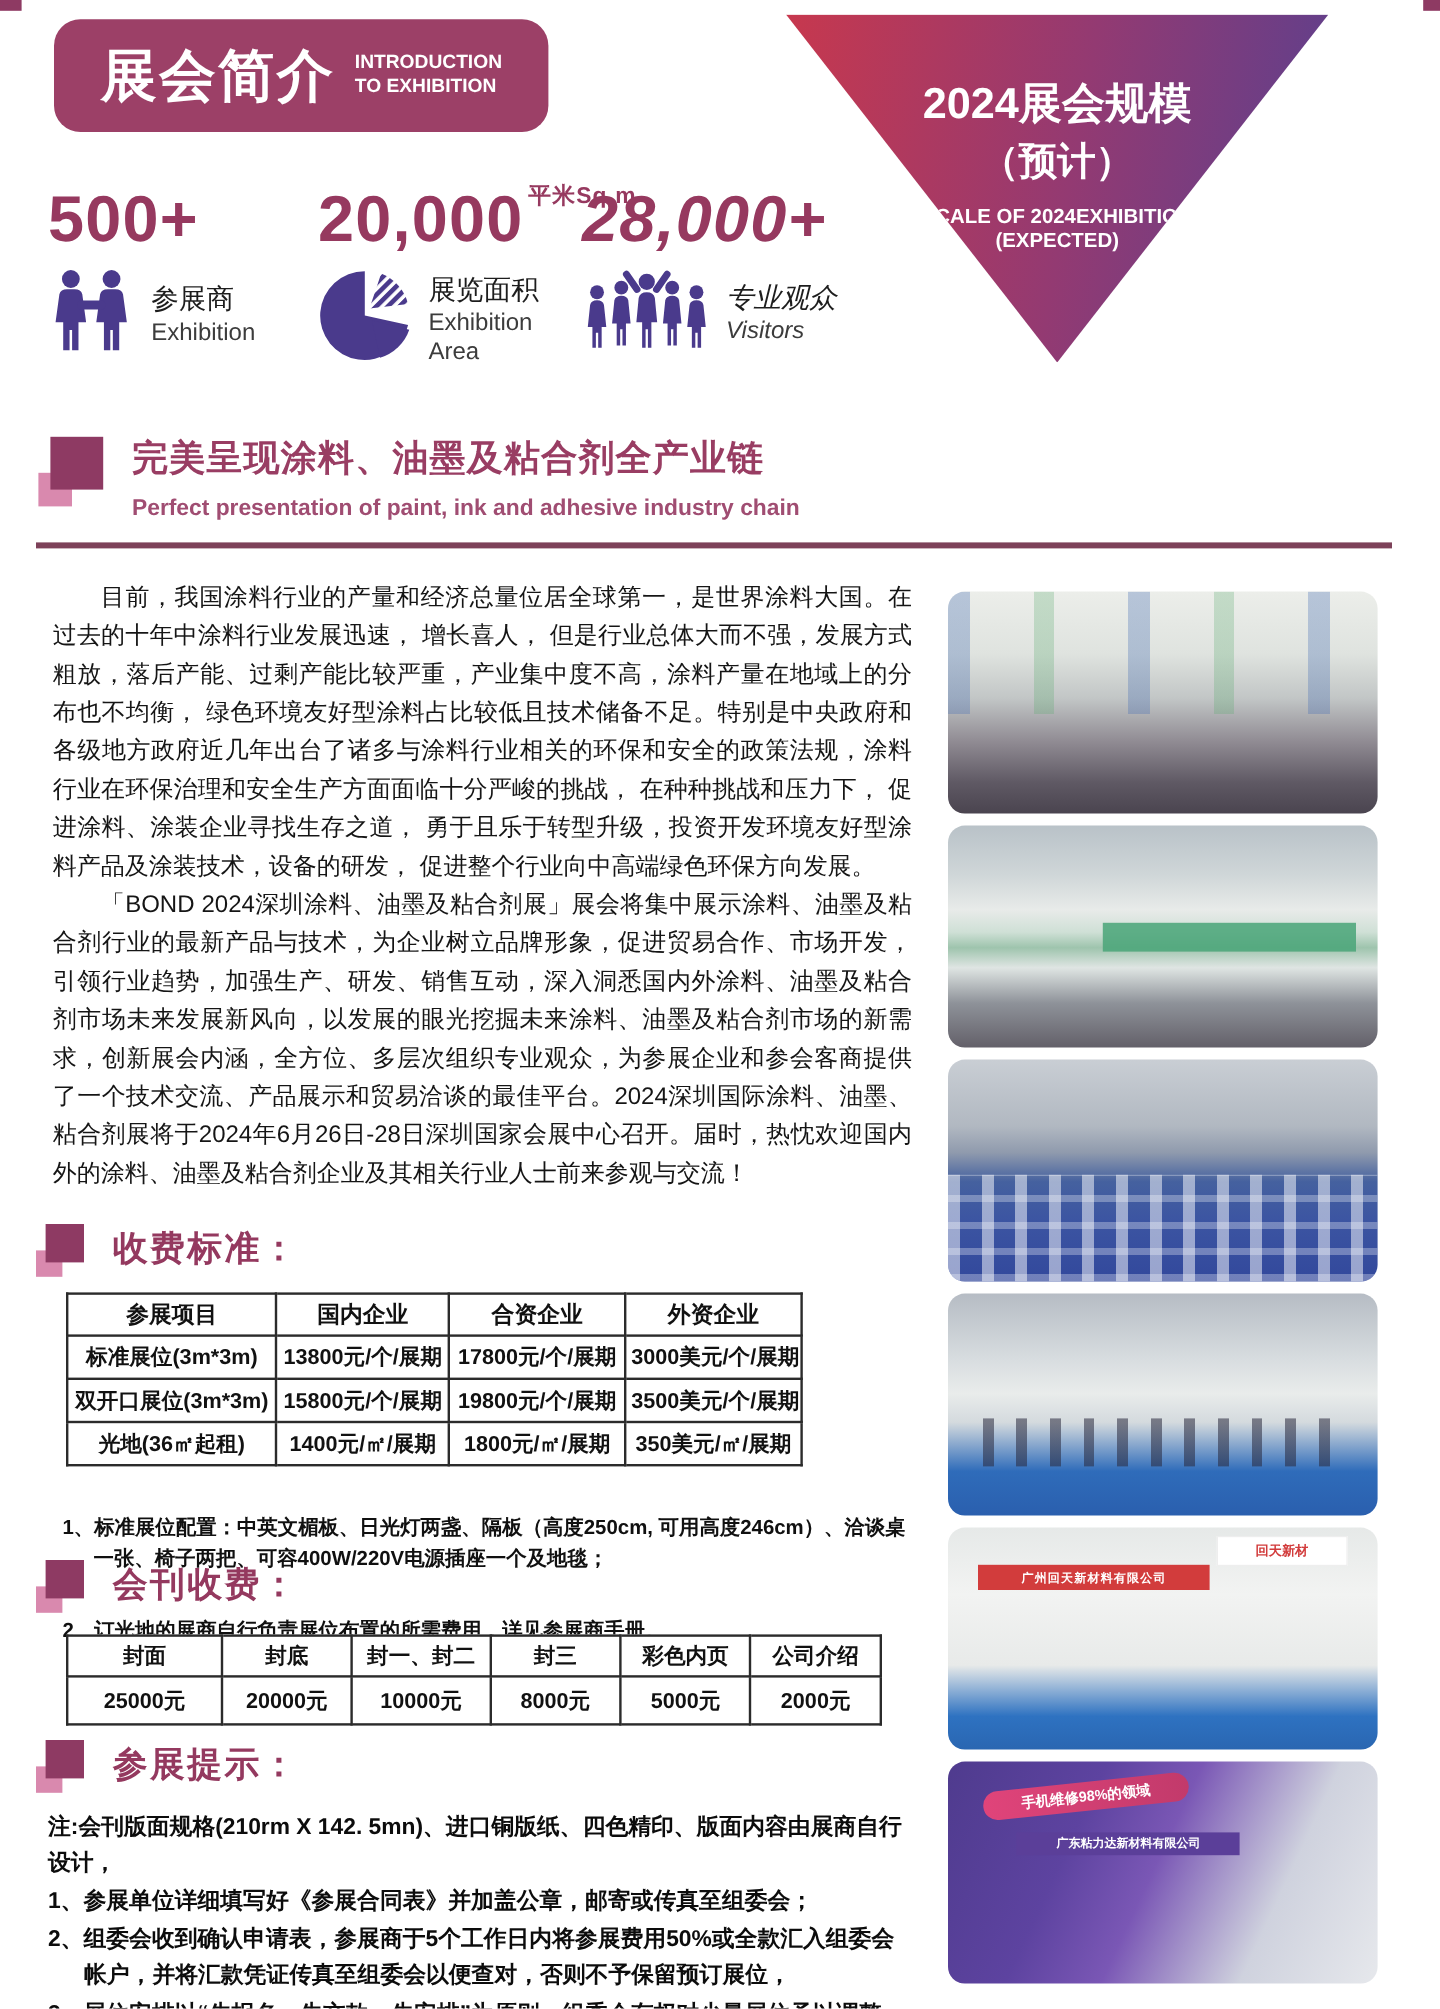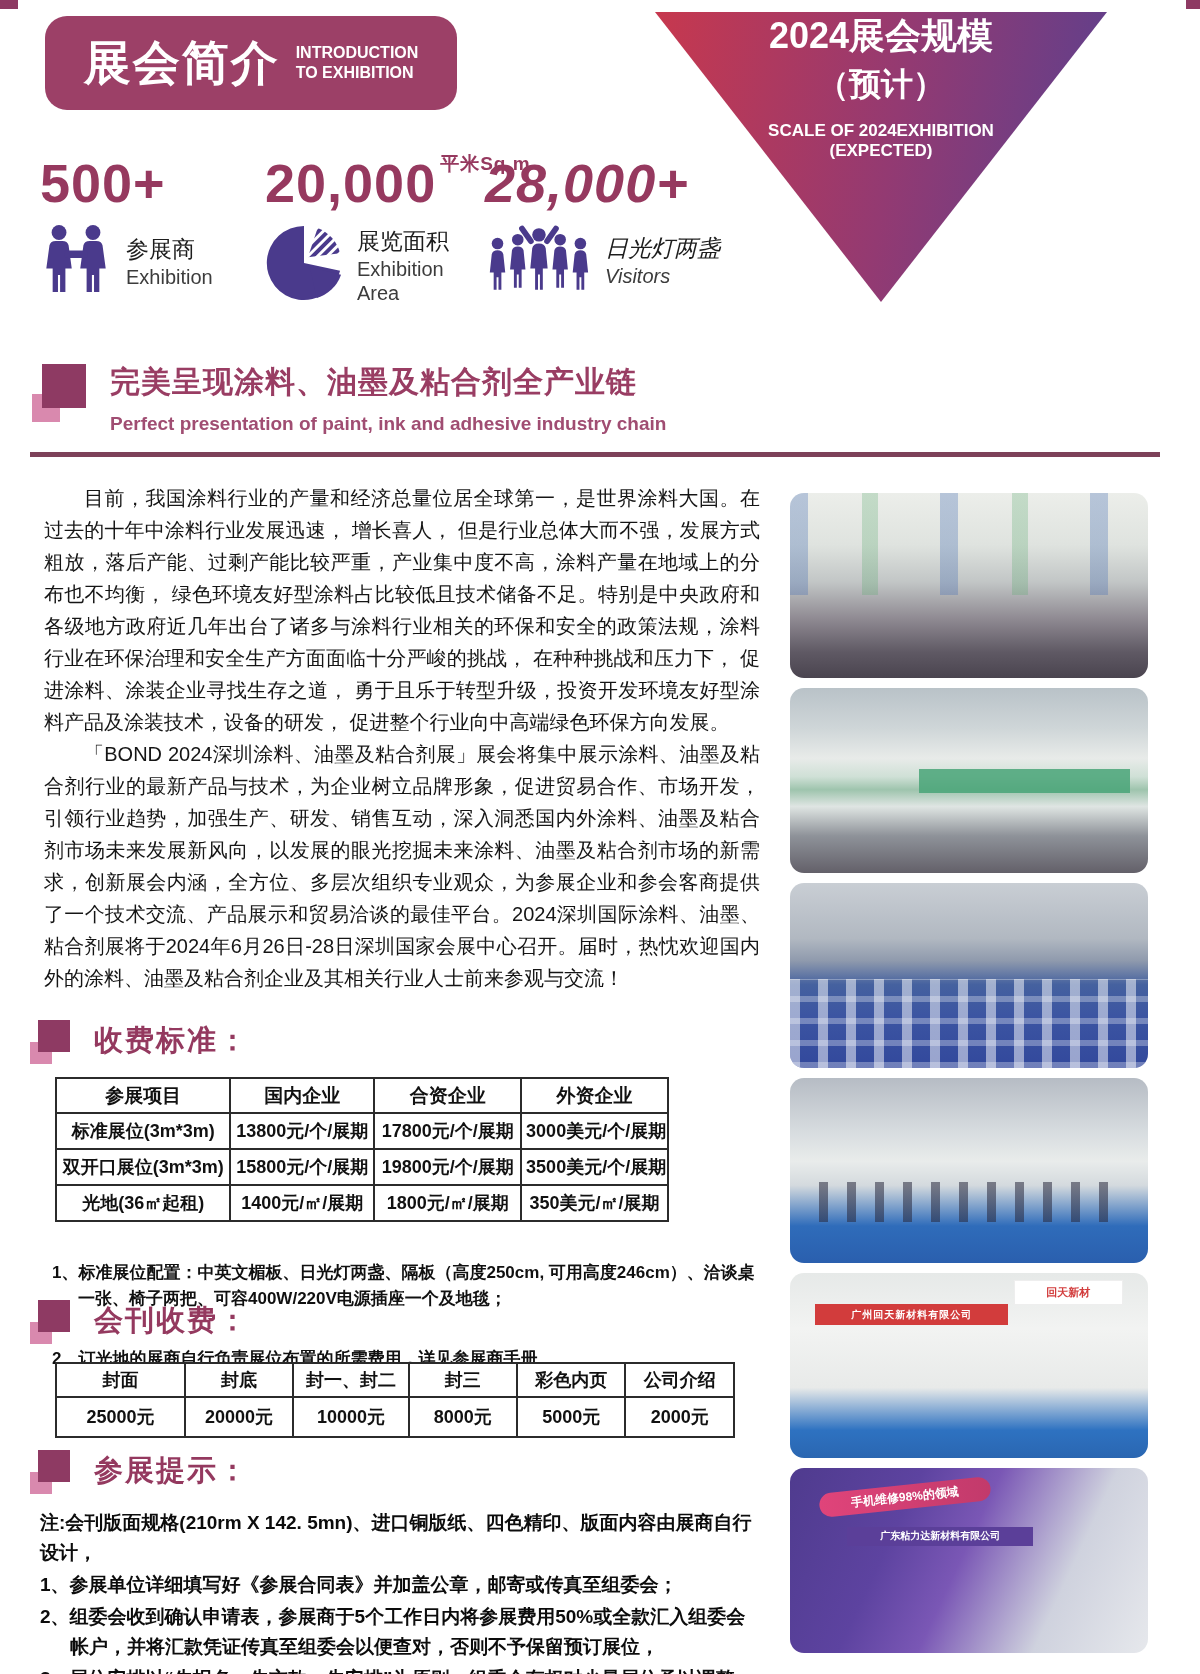--- a/index.html
+++ b/index.html
@@ -15,21 +15,21 @@
   .banner{position:absolute;left:45px;top:16px;width:412px;height:94px;background:#9c4067;
           border-radius:22px;display:flex;align-items:center;justify-content:center;gap:16px;color:#fff;}
   .banner-cn{font-size:47px;font-weight:700;letter-spacing:2px;}
   .banner-en{font-size:16px;font-weight:700;line-height:1.25;}
 
   
   .triangle{position:absolute;left:655px;top:12px;width:452px;height:290px;
             clip-path:polygon(0 0,100% 0,50% 100%);
             background:linear-gradient(100deg,#c7384e 0%,#933a72 52%,#59408f 100%);
             color:#fff;text-align:center;}
-  .tri-t1{font-size:36px;font-weight:700;}
+  .tri-t1{margin-top:50px;font-size:36px;font-weight:700;}
   .tri-t2{font-size:32px;font-weight:700;margin-top:2px;}
   .tri-s1{font-size:17px;font-weight:700;margin-top:14px;}
   .tri-s2{font-size:17px;font-weight:700;}
 
   
   .stat{position:absolute;top:152px;}
   .stat-num{font-size:54px;font-weight:700;color:#96395f;letter-spacing:1px;display:flex;align-items:flex-start;}
   .stat-sup{display:flex;margin-left:4px;margin-top:2px;line-height:1.05;}
   .stat-sup span{font-size:19px;font-weight:700;color:#96395f;}
   .stat-body{display:flex;align-items:center;margin-top:10px;gap:14px;}
@@ -190,21 +190,21 @@
           <rect x="40" y="0" width="6" height="22" rx="3" transform="rotate(-35 43 11)"></rect>
           <rect x="66" y="0" width="6" height="22" rx="3" transform="rotate(35 69 11)"></rect>
           <path d="M47 46 L49 25 Q50 20 56 20 Q62 20 63 25 L65 46 L60 46 L60 68 L57 68 L57 52 L55 52 L55 68 L52 68 L52 46 Z"></path>
           <circle cx="78" cy="16" r="6"></circle>
           <path d="M70 47 L72 27 Q73 23 78 23 Q83 23 84 27 L86 47 L82 47 L82 66 L79 66 L79 52 L77 52 L77 66 L74 66 L74 47 Z"></path>
           <circle cx="99" cy="20" r="6"></circle>
           <path d="M91 50 L93 31 Q94 27 99 27 Q104 27 105 31 L107 50 L103 50 L103 68 L100 68 L100 55 L98 55 L98 68 L95 68 L95 50 Z"></path>
         </svg>
       </span>
       <span>
-        <div class="stat-label-cn">日光灯两盏</div>
+        <div class="stat-label-cn">专业观众</div>
         <div class="stat-label-en">Visitors</div>
       </span>
     </div>
   </div>
 
   <div class="sec-head">
     <span class="big-bullet">
         <span class="bp"></span>
         <span class="bd"></span>
       </span>

